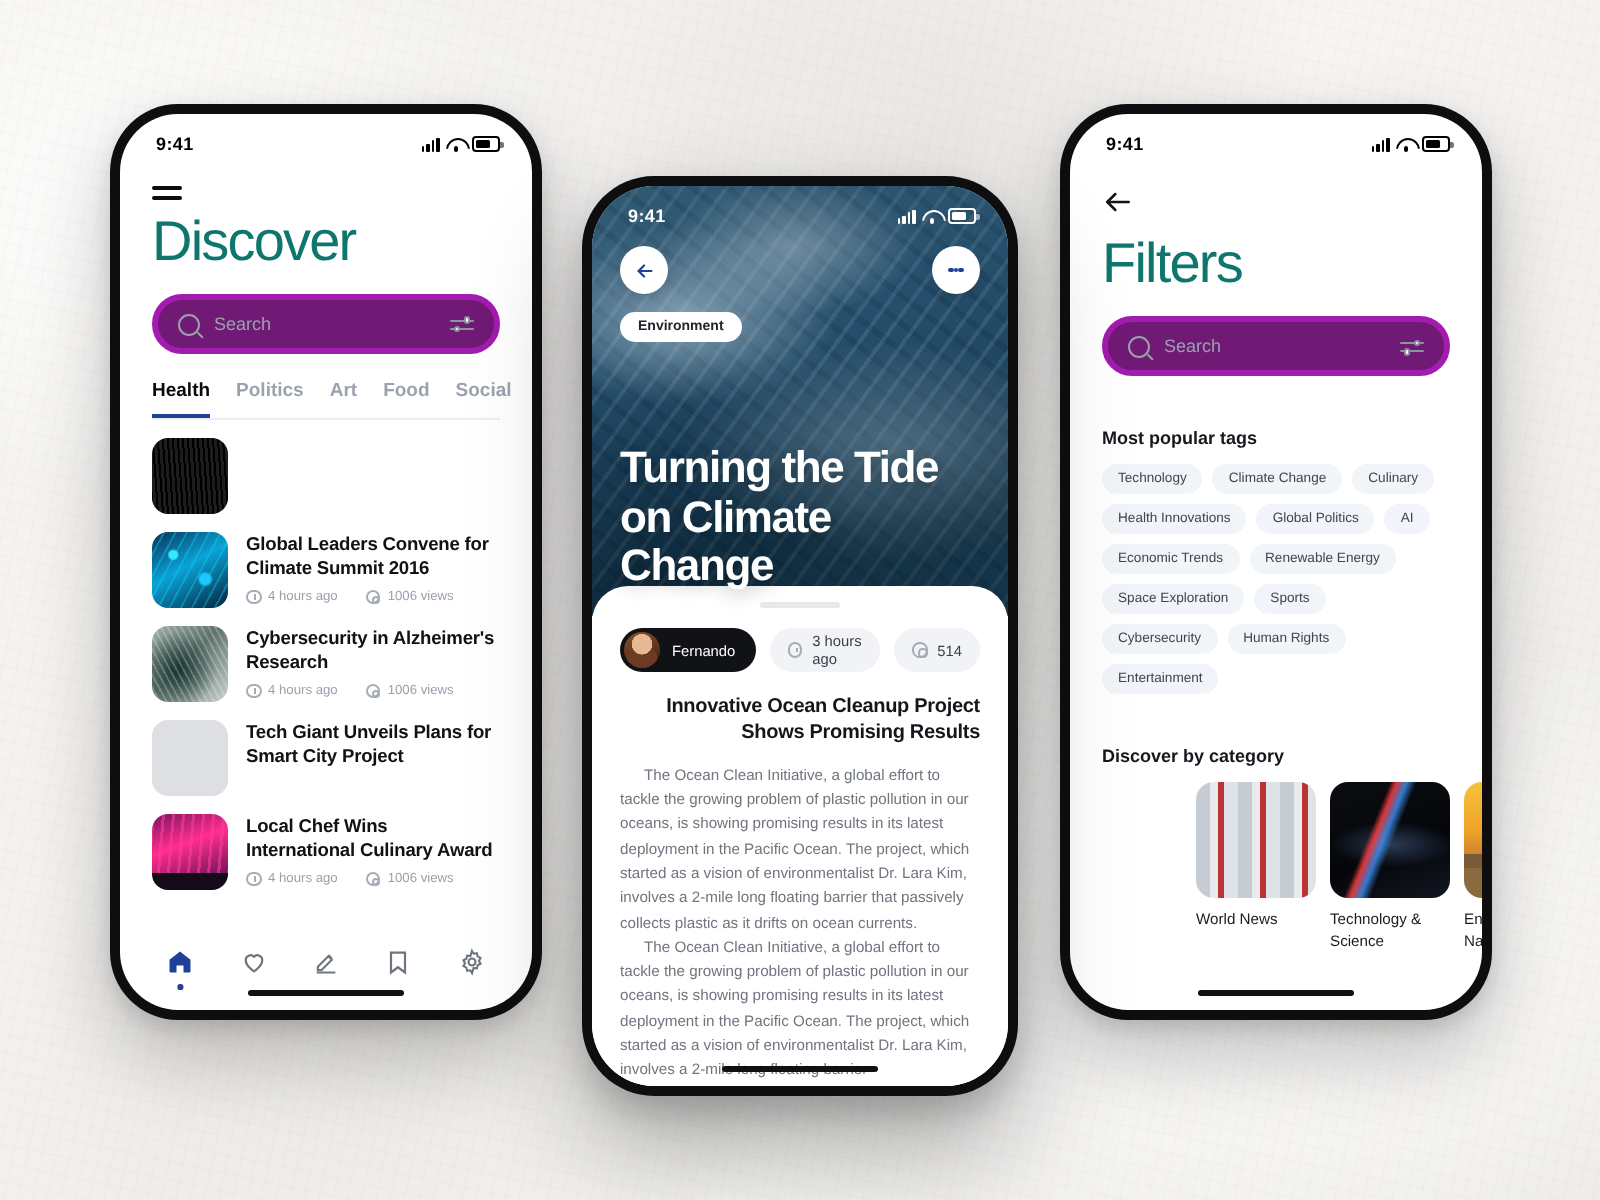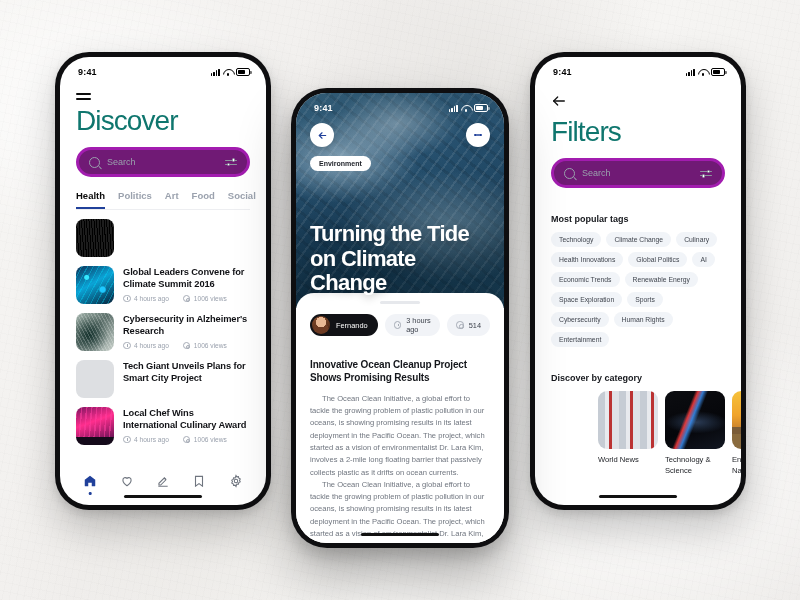--- a/index.html
+++ b/index.html
@@ -192,21 +192,21 @@
   .grabber { width: 40px; height: 3px; background: #e6e8ec; border-radius: 3px; margin: 0 auto 10px; }
   .chips { display: flex; gap: 7px; align-items: center; }
   .chip { background: #f1f3f7; border-radius: 13px; height: 22px; display: flex;
           align-items: center; gap: 5px; padding: 0 9px; font-size: 7.4px; color: #3a3f49; font-weight: 400; }
   .chip.author { background: #111216; color: #fff; padding: 0 10px 0 2px; gap: 6px; }
   .avatar { width: 18px; height: 18px; border-radius: 50%; flex: none;
             background: radial-gradient(circle at 50% 34%, #e8b894 0 34%, transparent 35%),
                         radial-gradient(circle at 50% 76%, #6d3b23 0 46%, transparent 47%),
                         linear-gradient(160deg, #8a4f2e, #3c1d10); }
   .art-title { font-size: 10px; font-weight: 700; color: #14161b; line-height: 1.34;
-               margin-top: 22px; letter-spacing: -.15px; }
+               margin-top: 11px; letter-spacing: -.15px; text-align: right; }
   .art-body { font-size: 7.6px; color: #6f757f; line-height: 1.62; margin-top: 8px; text-indent: 12px; }
   .art-body + .art-body { margin-top: 0; }
 
   
   .section-label { font-size: 9px; font-weight: 700; color: #16181d; margin-top: 26px; }
   .tagcloud { display: flex; flex-wrap: wrap; gap: 5px; margin-top: 8px; }
   .tag { background: #f1f4f8; border-radius: 11px; padding: 4px 8px;
          font-size: 6.8px; color: #41464f; white-space: nowrap; }
   .cats { display: flex; gap: 7px; margin-top: 8px; margin-left: 47px; }
   .cat { width: 60px; }

